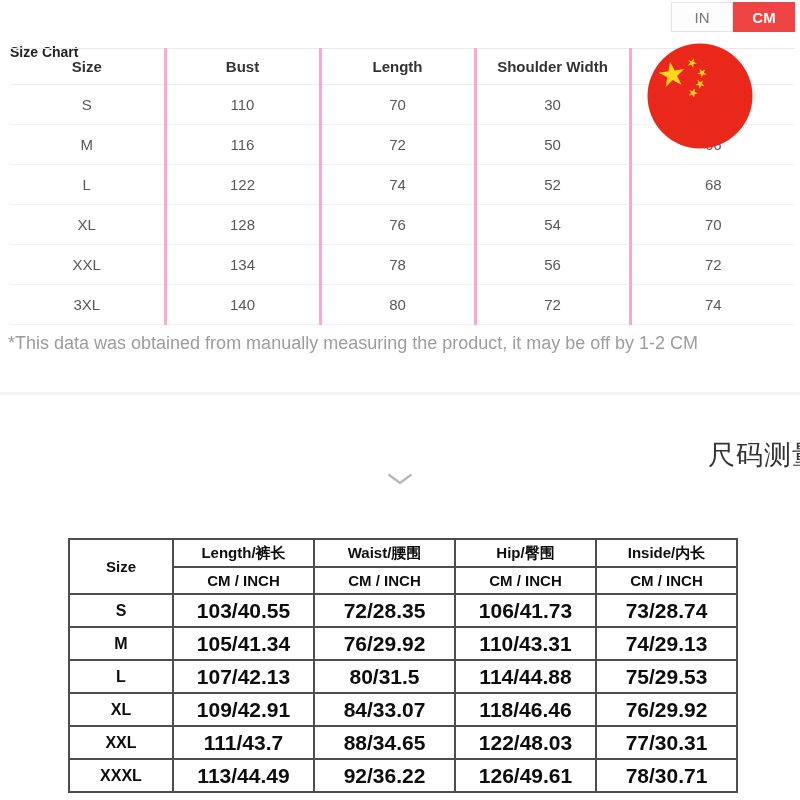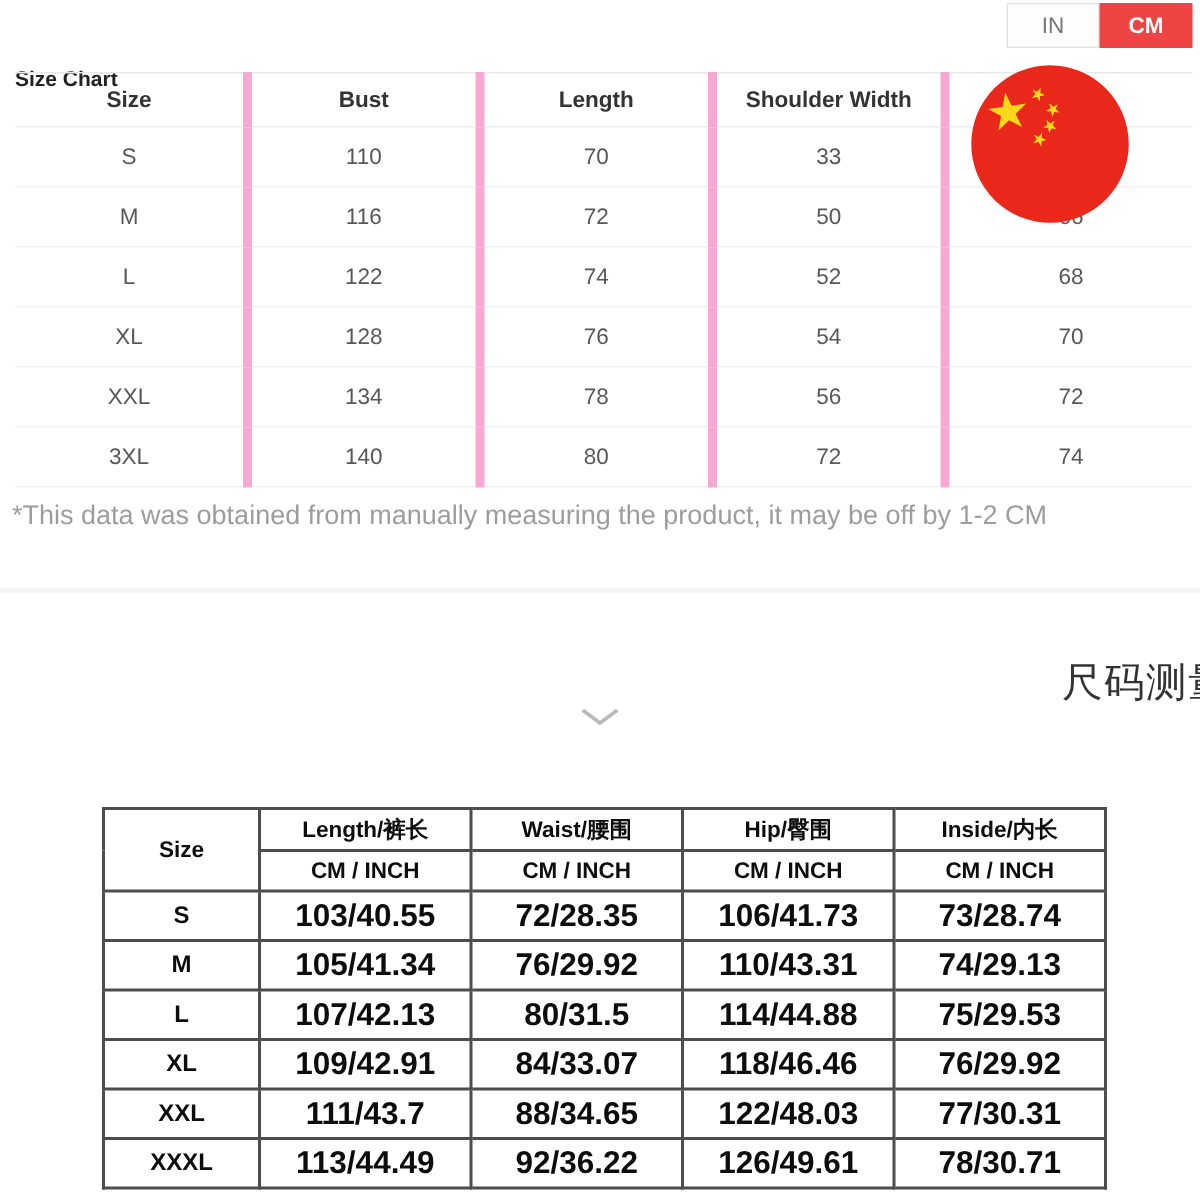--- a/index.html
+++ b/index.html
@@ -14,21 +14,21 @@
                 font-size:15px; cursor:pointer; }
   .toggle-in { background:#fdfdfd; border:1px solid #e4e4e4; color:#777; }
   .toggle-cm { background:#ef4444; color:#fff; font-weight:700; }
 
   table { border-collapse:collapse; table-layout:fixed; }
 
   .size-table { position:absolute; left:10px; top:48px; width:785px; }
   .size-table th { height:36px; border-top:1px solid #e8e8e8; border-bottom:1px solid #eeeeee;
                    font-size:15px; font-weight:700; color:#333; text-align:center; }
   .size-table td { height:40px; border-bottom:1px solid #f1f1f1; font-size:15px; color:#58585a; text-align:center; }
-  .size-table th + th, .size-table td + td { border-left:6px solid #f9a8d4; }
+  .size-table th + th, .size-table td + td { border-left:3px solid #f9a8d4; }
 
   .footnote { position:absolute; left:8px; top:333px; font-size:18px; color:#9d9d9d; }
 
   .divider { position:absolute; left:0; top:392px; width:800px; height:3px; background:#f4f4f4; }
 
   .section-title { position:absolute; left:0; top:437px; width:800px; text-align:right;
                    font-size:27px; color:#333; letter-spacing:1px;margin-left:20px; }
   .chevron { position:absolute; left:387px; top:471px; }
 
   .measure-table { position:absolute; left:68px; top:538px; width:668px; background:#fff; }
@@ -68,21 +68,21 @@
         <th>Length</th>
         <th>Shoulder Width</th>
         <th>Sleeve</th>
       </tr>
     </thead>
     <tbody>
       <tr>
         <td>S</td>
         <td>110</td>
         <td>70</td>
-        <td>33</td>
+        <td>30</td>
         <td>64</td>
       </tr>
       <tr>
         <td>M</td>
         <td>116</td>
         <td>72</td>
         <td>50</td>
         <td>66</td>
       </tr>
       <tr>

